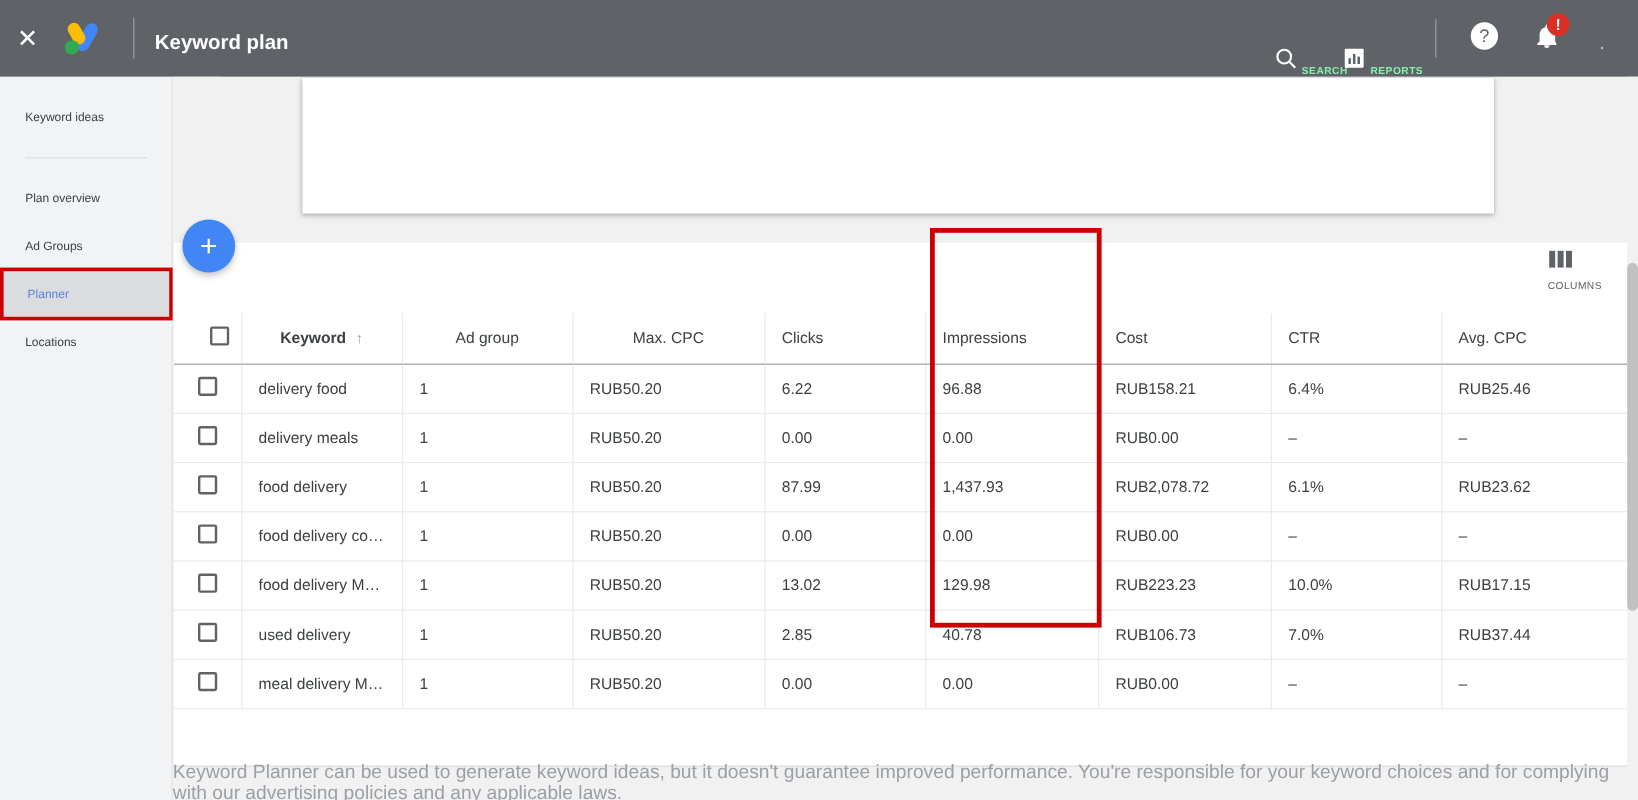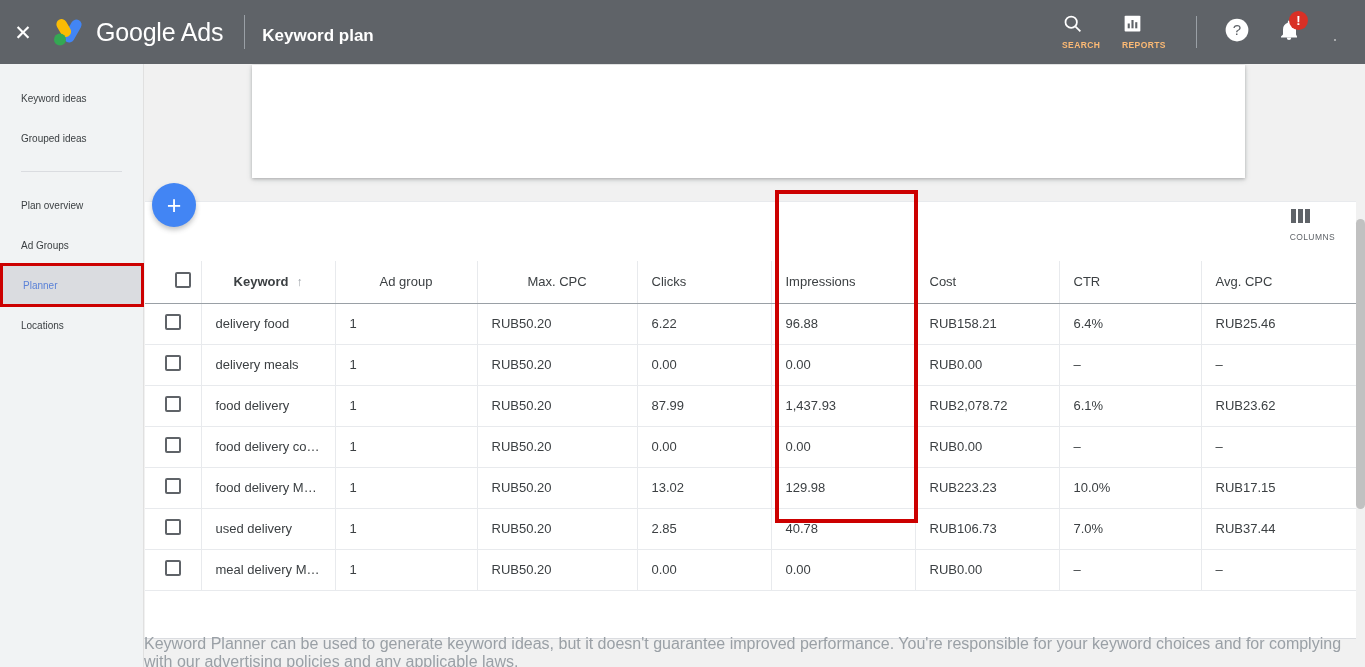--- a/index.html
+++ b/index.html
@@ -31,22 +31,22 @@
   }
   .vdivider { width: 1px; height: 34px; background: #9aa0a6; margin: 0 17px 0 21px; }
   .page-title-top { color: #ffffff; font-size: 17px; font-weight: 700; margin-top: 8px; }
 
   .topbar-right {
     position: absolute; right: 0; top: 0; height: 64px;
     display: flex; align-items: center;
   }
   .tb-item {
     width: 60px; height: 64px;
-    display: flex; flex-direction: column; align-items: flex-start; justify-content: center;
-    color: #fdba74; cursor: pointer; gap: 3px;
+    display: flex; flex-direction: row; align-items: flex-end; justify-content: center;
+    color: #86efac; cursor: pointer; gap: 3px;
   }
   .tb-item .tb-label {
     font-size: 8.5px; letter-spacing: .4px; line-height: 9.5px;
     text-align: center; font-weight: 700;
   }
   .tb-sep { width: 1px; height: 32px; background: #9aa0a6; margin: 0 14px; }
   .tb-round { width: 52px; height: 64px; display: flex; align-items: center; justify-content: center; position: relative; cursor: pointer; }
   .badge {
     position: absolute; top: 11px; right: 7px;
     width: 19px; height: 19px; border-radius: 50%;
@@ -199,21 +199,20 @@
   <div class="close-x">✕</div>
 
   <div class="ads-logo">
     <svg width="34" height="30" viewBox="0 0 34 30">
       <rect x="16.5" y="1.5" width="10.5" height="25" rx="5.25" fill="#4285f4" transform="rotate(30 21.75 14)"></rect>
       <rect x="7.5" y="1.5" width="10.5" height="19" rx="5.25" fill="#fbbc04" transform="rotate(-30 12.75 11)"></rect>
       <circle cx="9" cy="22.5" r="6" fill="#34a853"></circle>
     </svg>
   </div>
 
-  <div class="brand-text">Google Ads</div>
   <div class="vdivider"></div>
   <div class="page-title-top">Keyword plan</div>
 
   <div class="topbar-right">
 
     <div class="tb-item">
       <span>
         <svg width="21" height="21" viewBox="0 0 24 24" fill="none" stroke="#fff" stroke-width="2">
           <circle cx="10.5" cy="10.5" r="6.5"></circle>
             <line x1="15.5" y1="15.5" x2="21" y2="21"></line>
@@ -255,23 +254,20 @@
       <span class="badge">!</span>
     </div>
 
     <div class="avatar-dot"></div>
   </div>
 </div>
 
 <div class="sidebar">
   <div class="nav-item">
     <span>Keyword ideas</span>
-  </div>
-  <div class="nav-item">
-    <span>Grouped ideas</span>
   </div>
   <div class="nav-sep"></div>
   <div class="nav-item">
     <span>Plan overview</span>
   </div>
   <div class="nav-item">
     <span>Ad Groups</span>
   </div>
   <div class="nav-item selected highlighted">
     <span>Planner</span>

